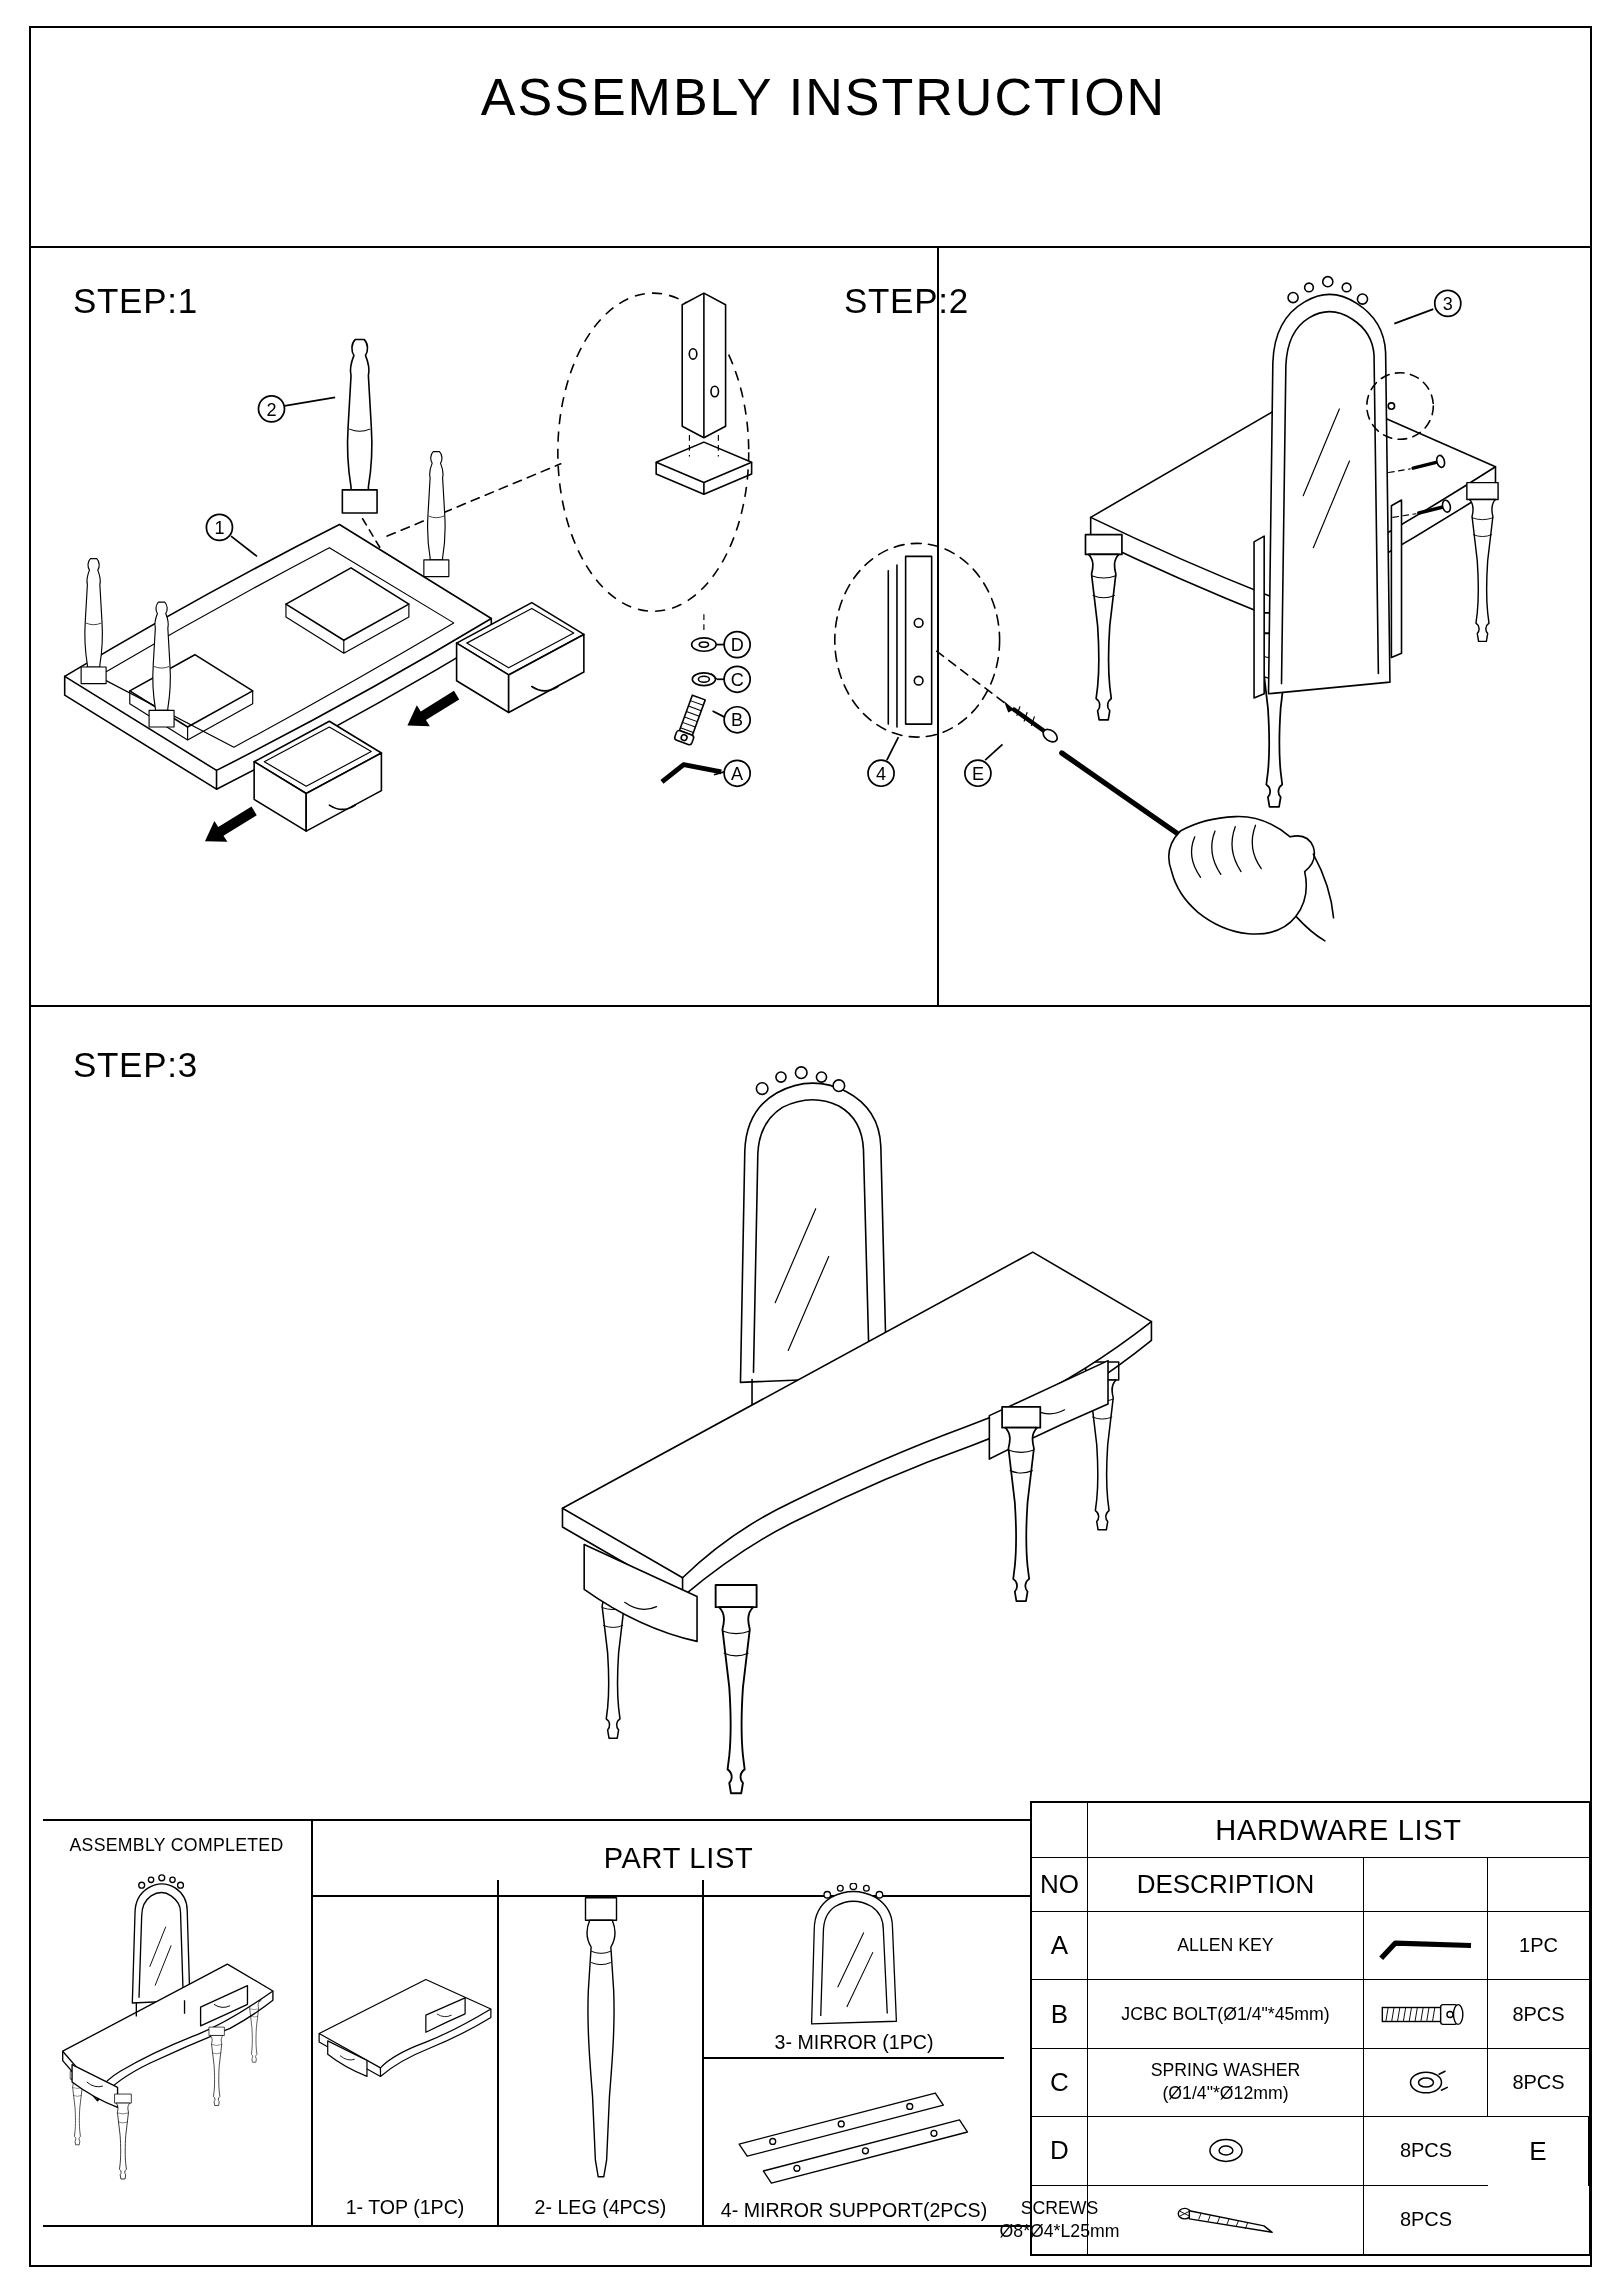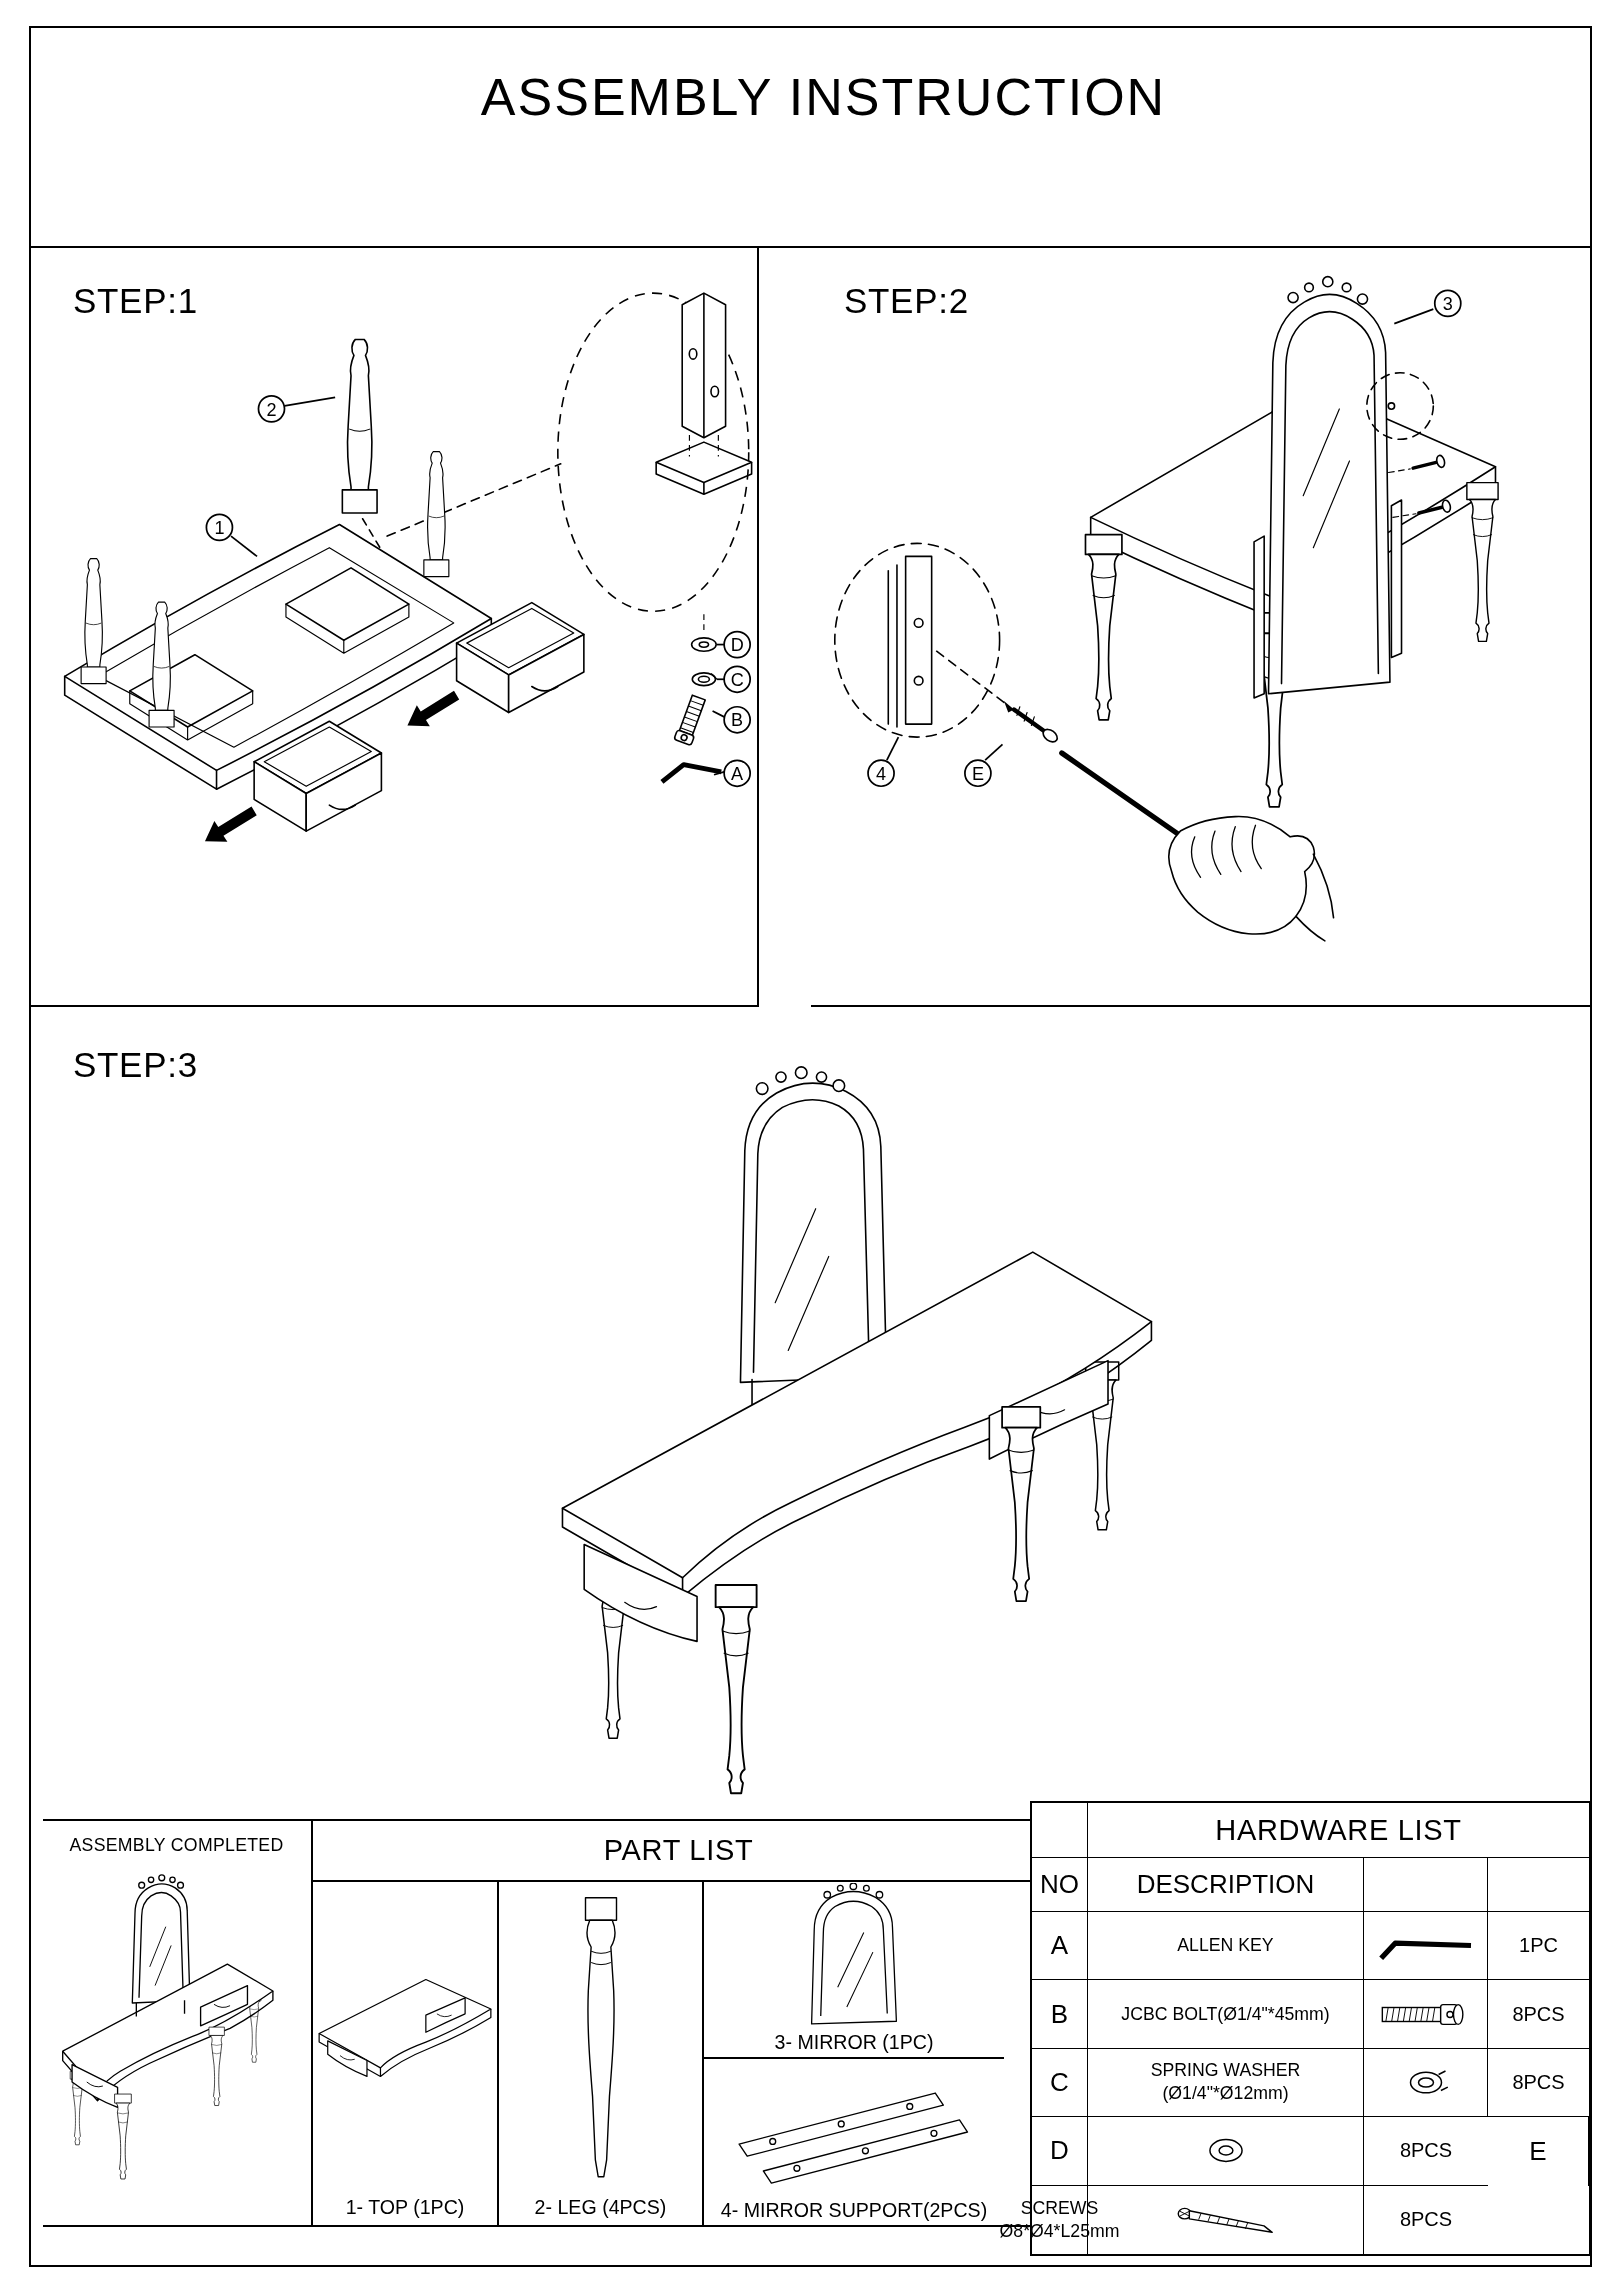--- a/index.html
+++ b/index.html
@@ -4,28 +4,28 @@
 <style>
   html,body{margin:0;padding:0;background:#fff;}
   *{box-sizing:border-box;}
   .page{position:relative;width:1622px;height:2295px;background:#fff;color:#000;
         font-family:"Liberation Sans","DejaVu Sans",sans-serif;overflow:hidden;}
   .abs{position:absolute;}
   .frame{left:29px;top:26px;width:1563px;height:2241px;border:2px solid #000;}
   .band-title{left:0;top:0;width:1560px;height:220px;border-bottom:2px solid #000;display:flex;justify-content:center;padding-left:25px;}
   .title{margin-top:39px;font-size:52px;letter-spacing:2px;white-space:nowrap;}
   .step-label{font-size:35px;letter-spacing:0.7px;}
-  .panel-step1{left:0;top:220px;width:728px;height:759px;border-right:2px solid #000;border-bottom:2px solid #000;}
+  .panel-step1{left:0;top:220px;width:908px;height:759px;border-right:2px solid #000;border-bottom:2px solid #000;}
   .panel-step2{left:780px;top:220px;width:780px;height:759px;border-bottom:2px solid #000;}
   .band-step3{left:0;top:980px;width:1560px;height:811px;}
   .band-bottom{left:12px;top:1791px;width:1001px;height:408px;border-top:2px solid #000;border-bottom:2px solid #000;}
   .panel-completed{left:0;top:0;width:270px;height:404px;border-right:2px solid #000;}
   .completed-label{top:14.4px;left:0;width:267px;text-align:center;font-size:17.7px;letter-spacing:0.3px;}
   .panel-parts{left:270px;top:0;width:731px;height:404px;}
-  .parts-header{left:0;top:0;width:731px;height:61px;border-bottom:2px solid #000;display:flex;align-items:center;justify-content:center;font-size:29px;letter-spacing:0.7px;}
+  .parts-header{left:0;top:0;width:731px;height:76px;border-bottom:2px solid #000;display:flex;align-items:center;justify-content:center;font-size:29px;letter-spacing:0.7px;}
   .parts-cols{left:0;top:59px;width:731px;height:345px;display:flex;}
   .part-col{position:relative;height:345px;display:flex;align-items:center;justify-content:center;}
   .part-col.c1{width:186px;border-right:2px solid #000;}
   .part-col.c2{width:205px;border-right:2px solid #000;}
   .part-col.c3{width:300px;flex-direction:column;padding:0;}
   .part-cell{position:relative;width:100%;display:flex;align-items:center;justify-content:center;}
   .part-cell.top{height:178px;border-bottom:2px solid #000;}
   .part-cell.bot{height:166px;}
   .part-label{position:absolute;left:0;bottom:6.5px;width:100%;text-align:center;font-size:19.6px;}
   .part-label.tight{bottom:2.6px;}

